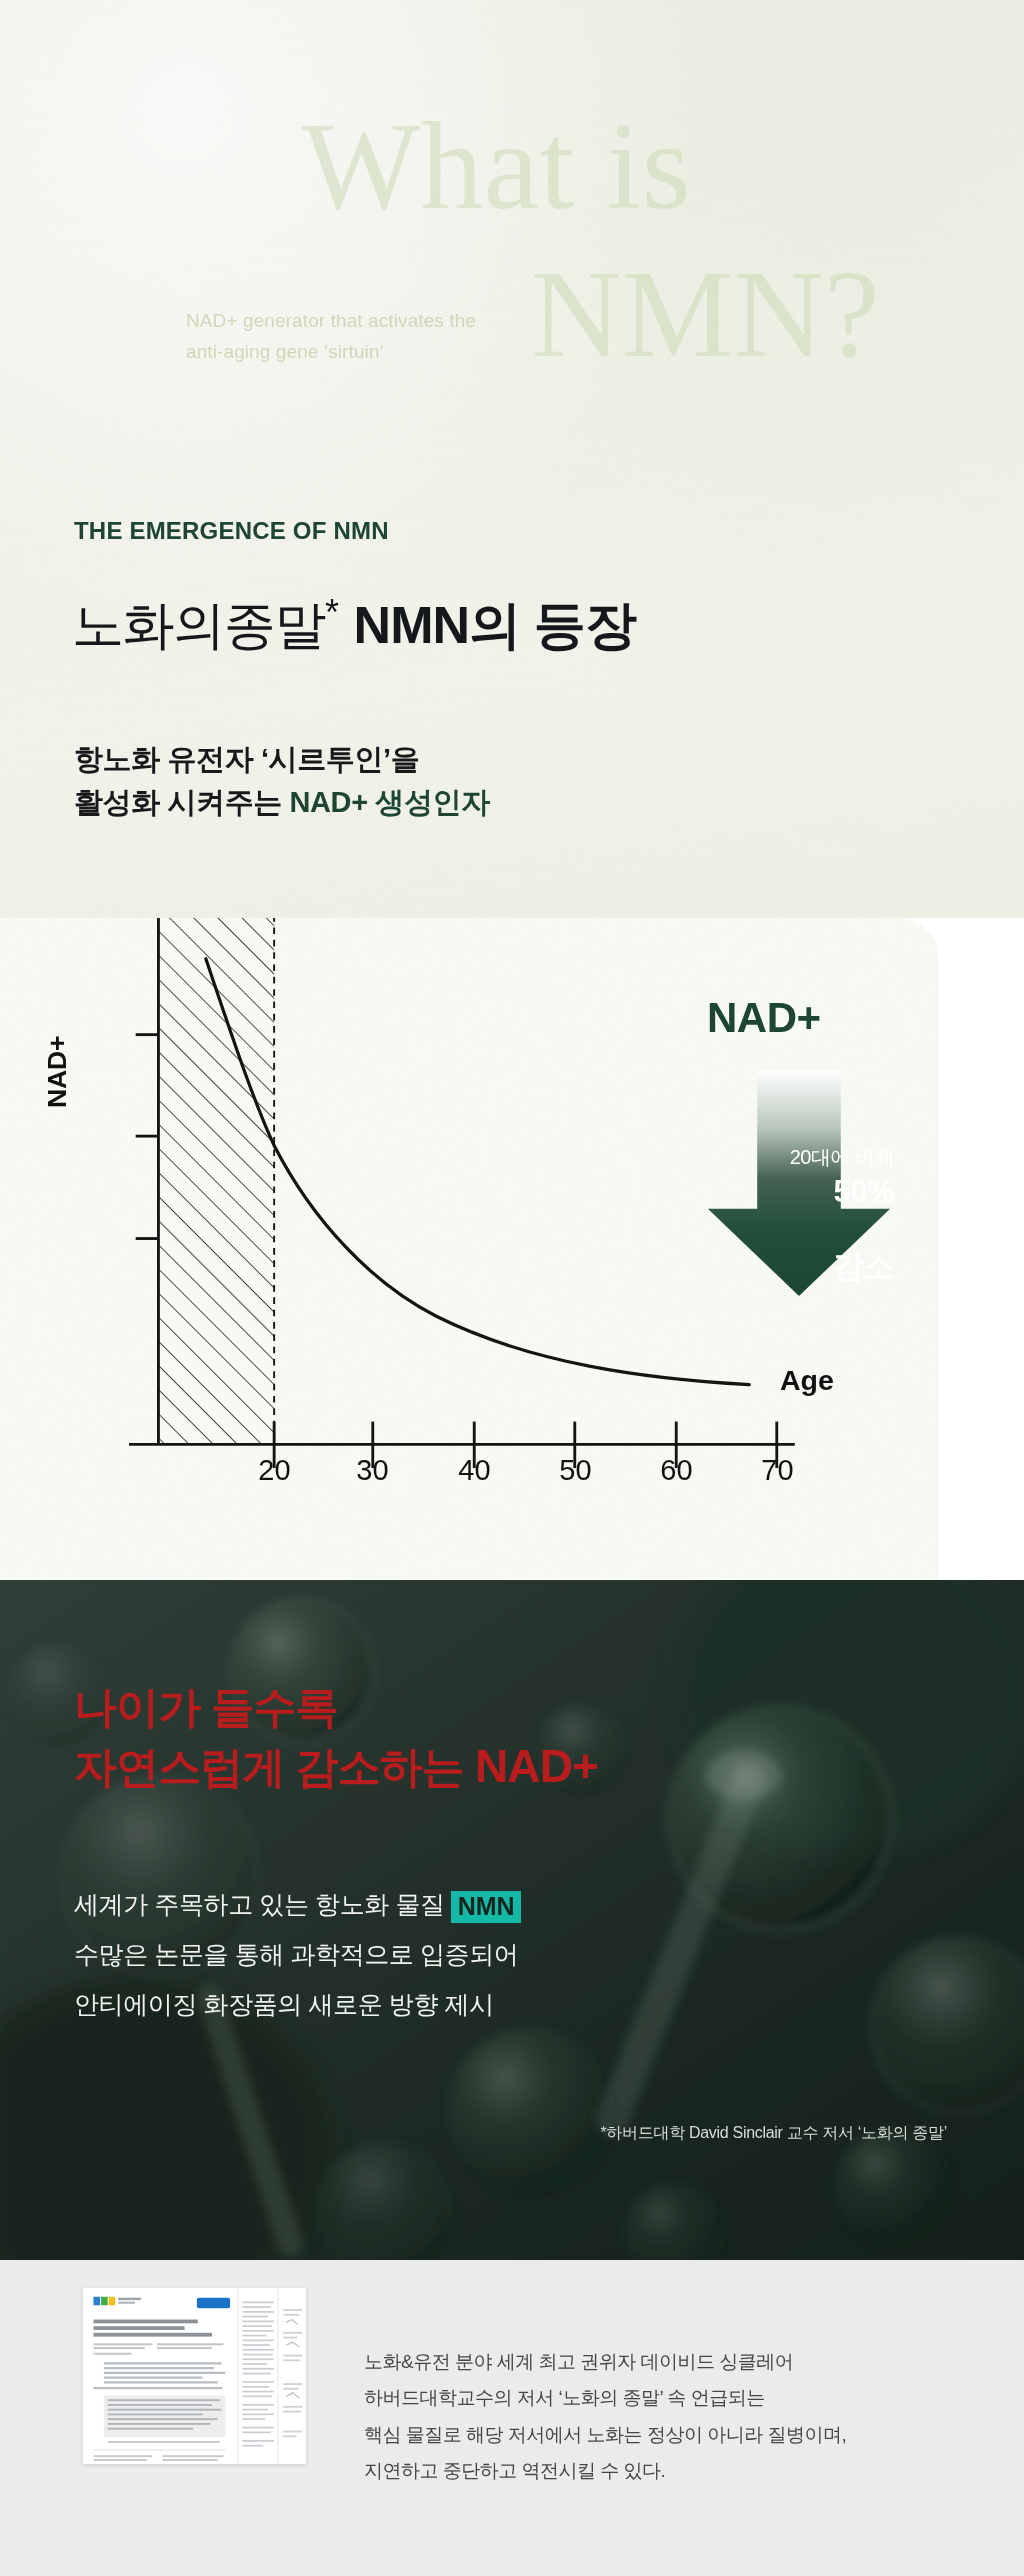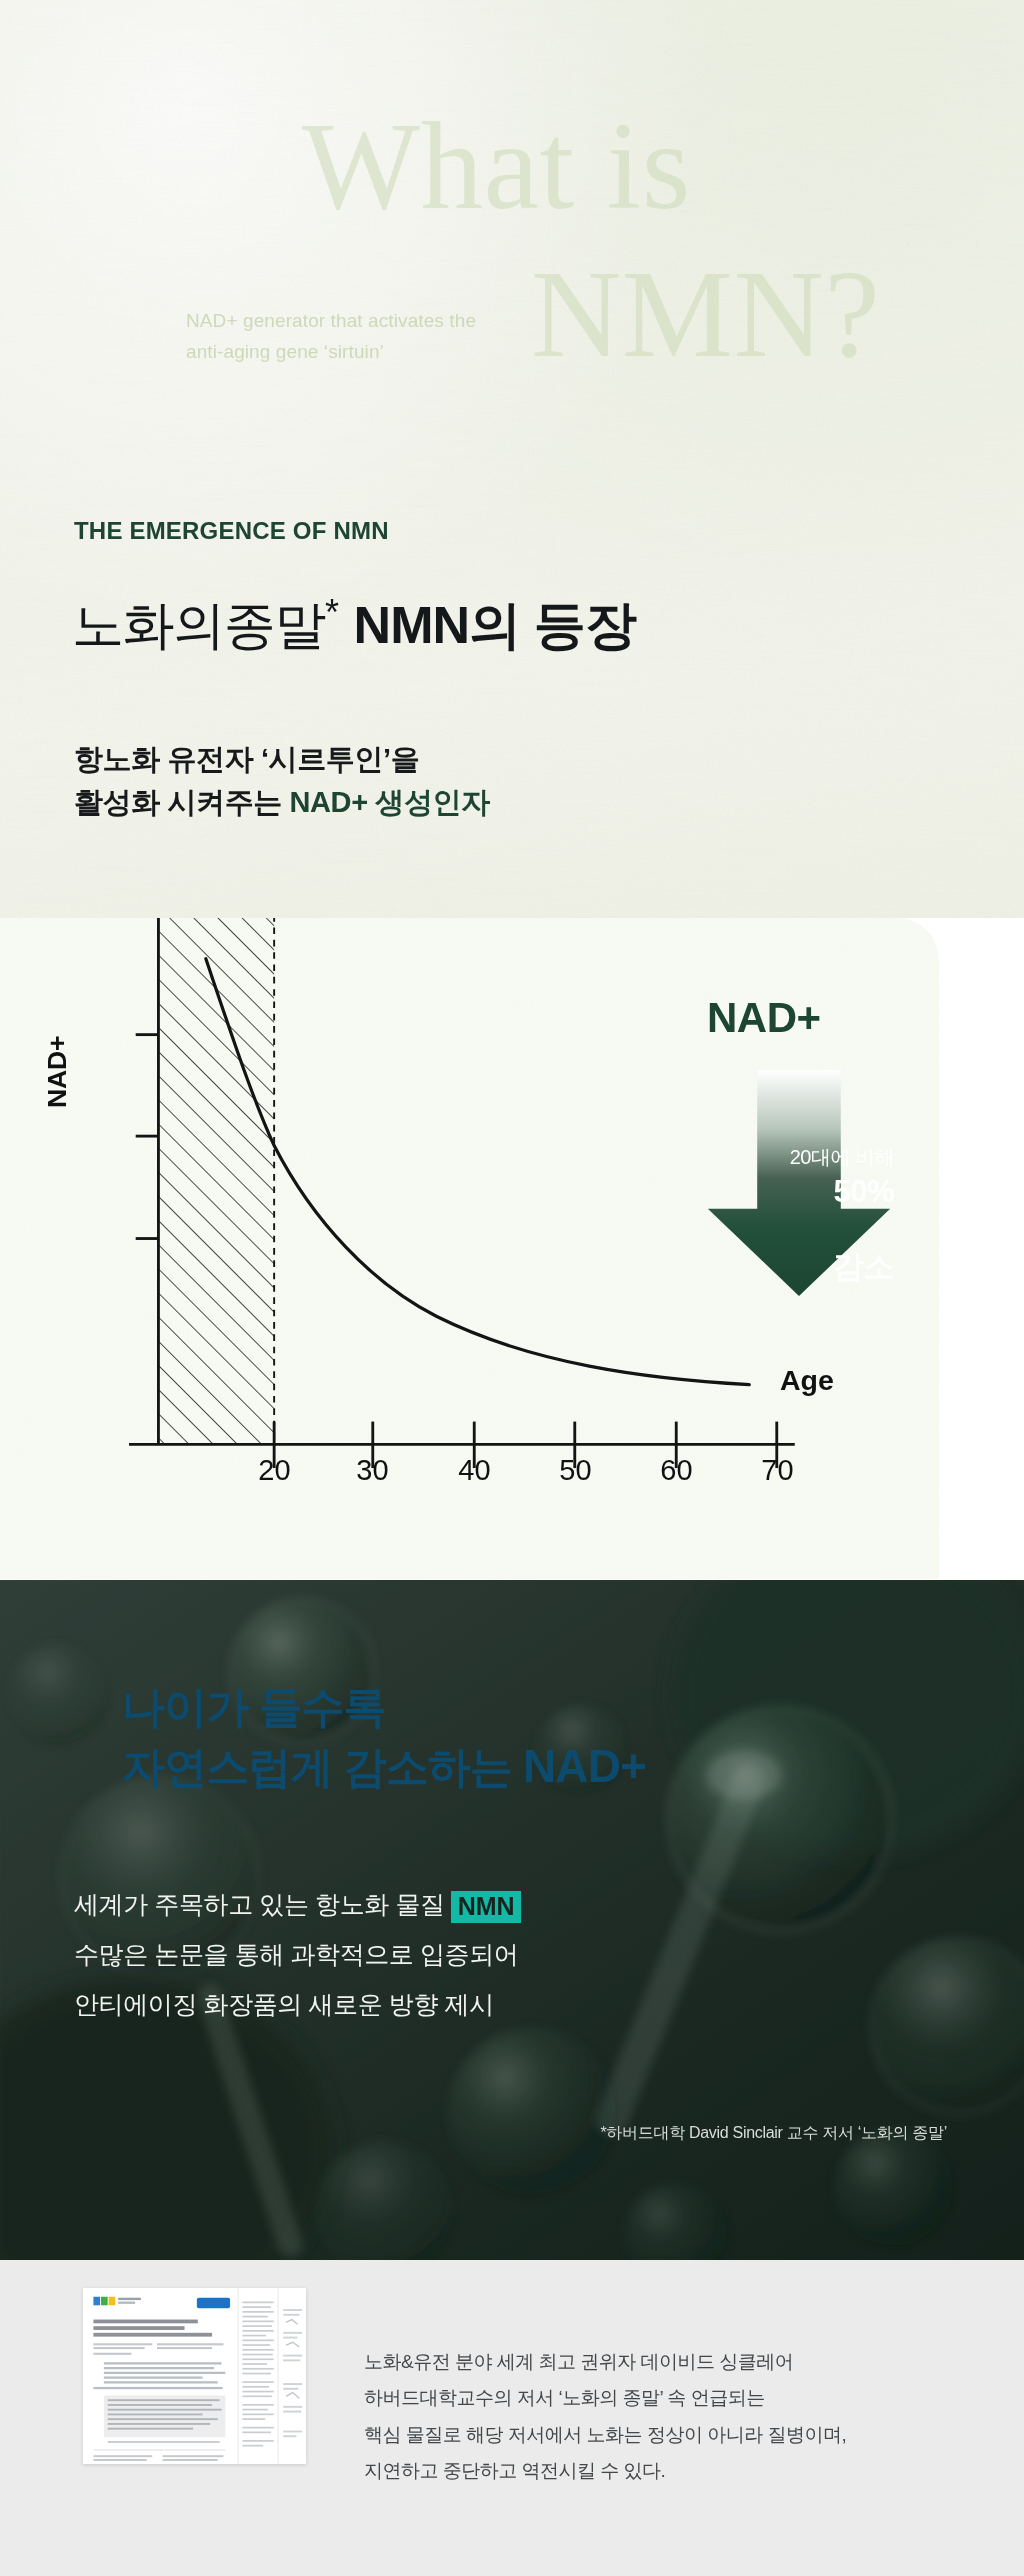--- a/index.html
+++ b/index.html
@@ -103,21 +103,21 @@
   
   .dark {
     position:absolute; left:0; top:1580px; width:1025px; height:680px;
     overflow:hidden;
     background:#2e3b36;
   }
   .dark-bg { position:absolute; inset:0; }
   .dark-h {
     position:absolute; left:74px; top:1679px;
     font-size:43px; line-height:1.33; font-weight:700;
-    color:#0c4a6e; letter-spacing:-0.9px; white-space:nowrap; z-index:3;margin-left:48px;
+    color:#b91c1c; letter-spacing:-0.9px; white-space:nowrap; z-index:3;
   }
   .dark-h .sp { font-size:46px; }
   .dark-body {
     position:absolute; left:74px; top:1879px;
     font-size:25px; line-height:2.0; font-weight:300;
     color:#f2f4f1; letter-spacing:-0.4px; white-space:nowrap; z-index:3;
   }
   .nmn-chip {
     display:inline-block; background:#14b8a6; color:#16241d;
     font-weight:700; font-size:25px; padding:0.9px 6.6px 2.8px 6.6px;

